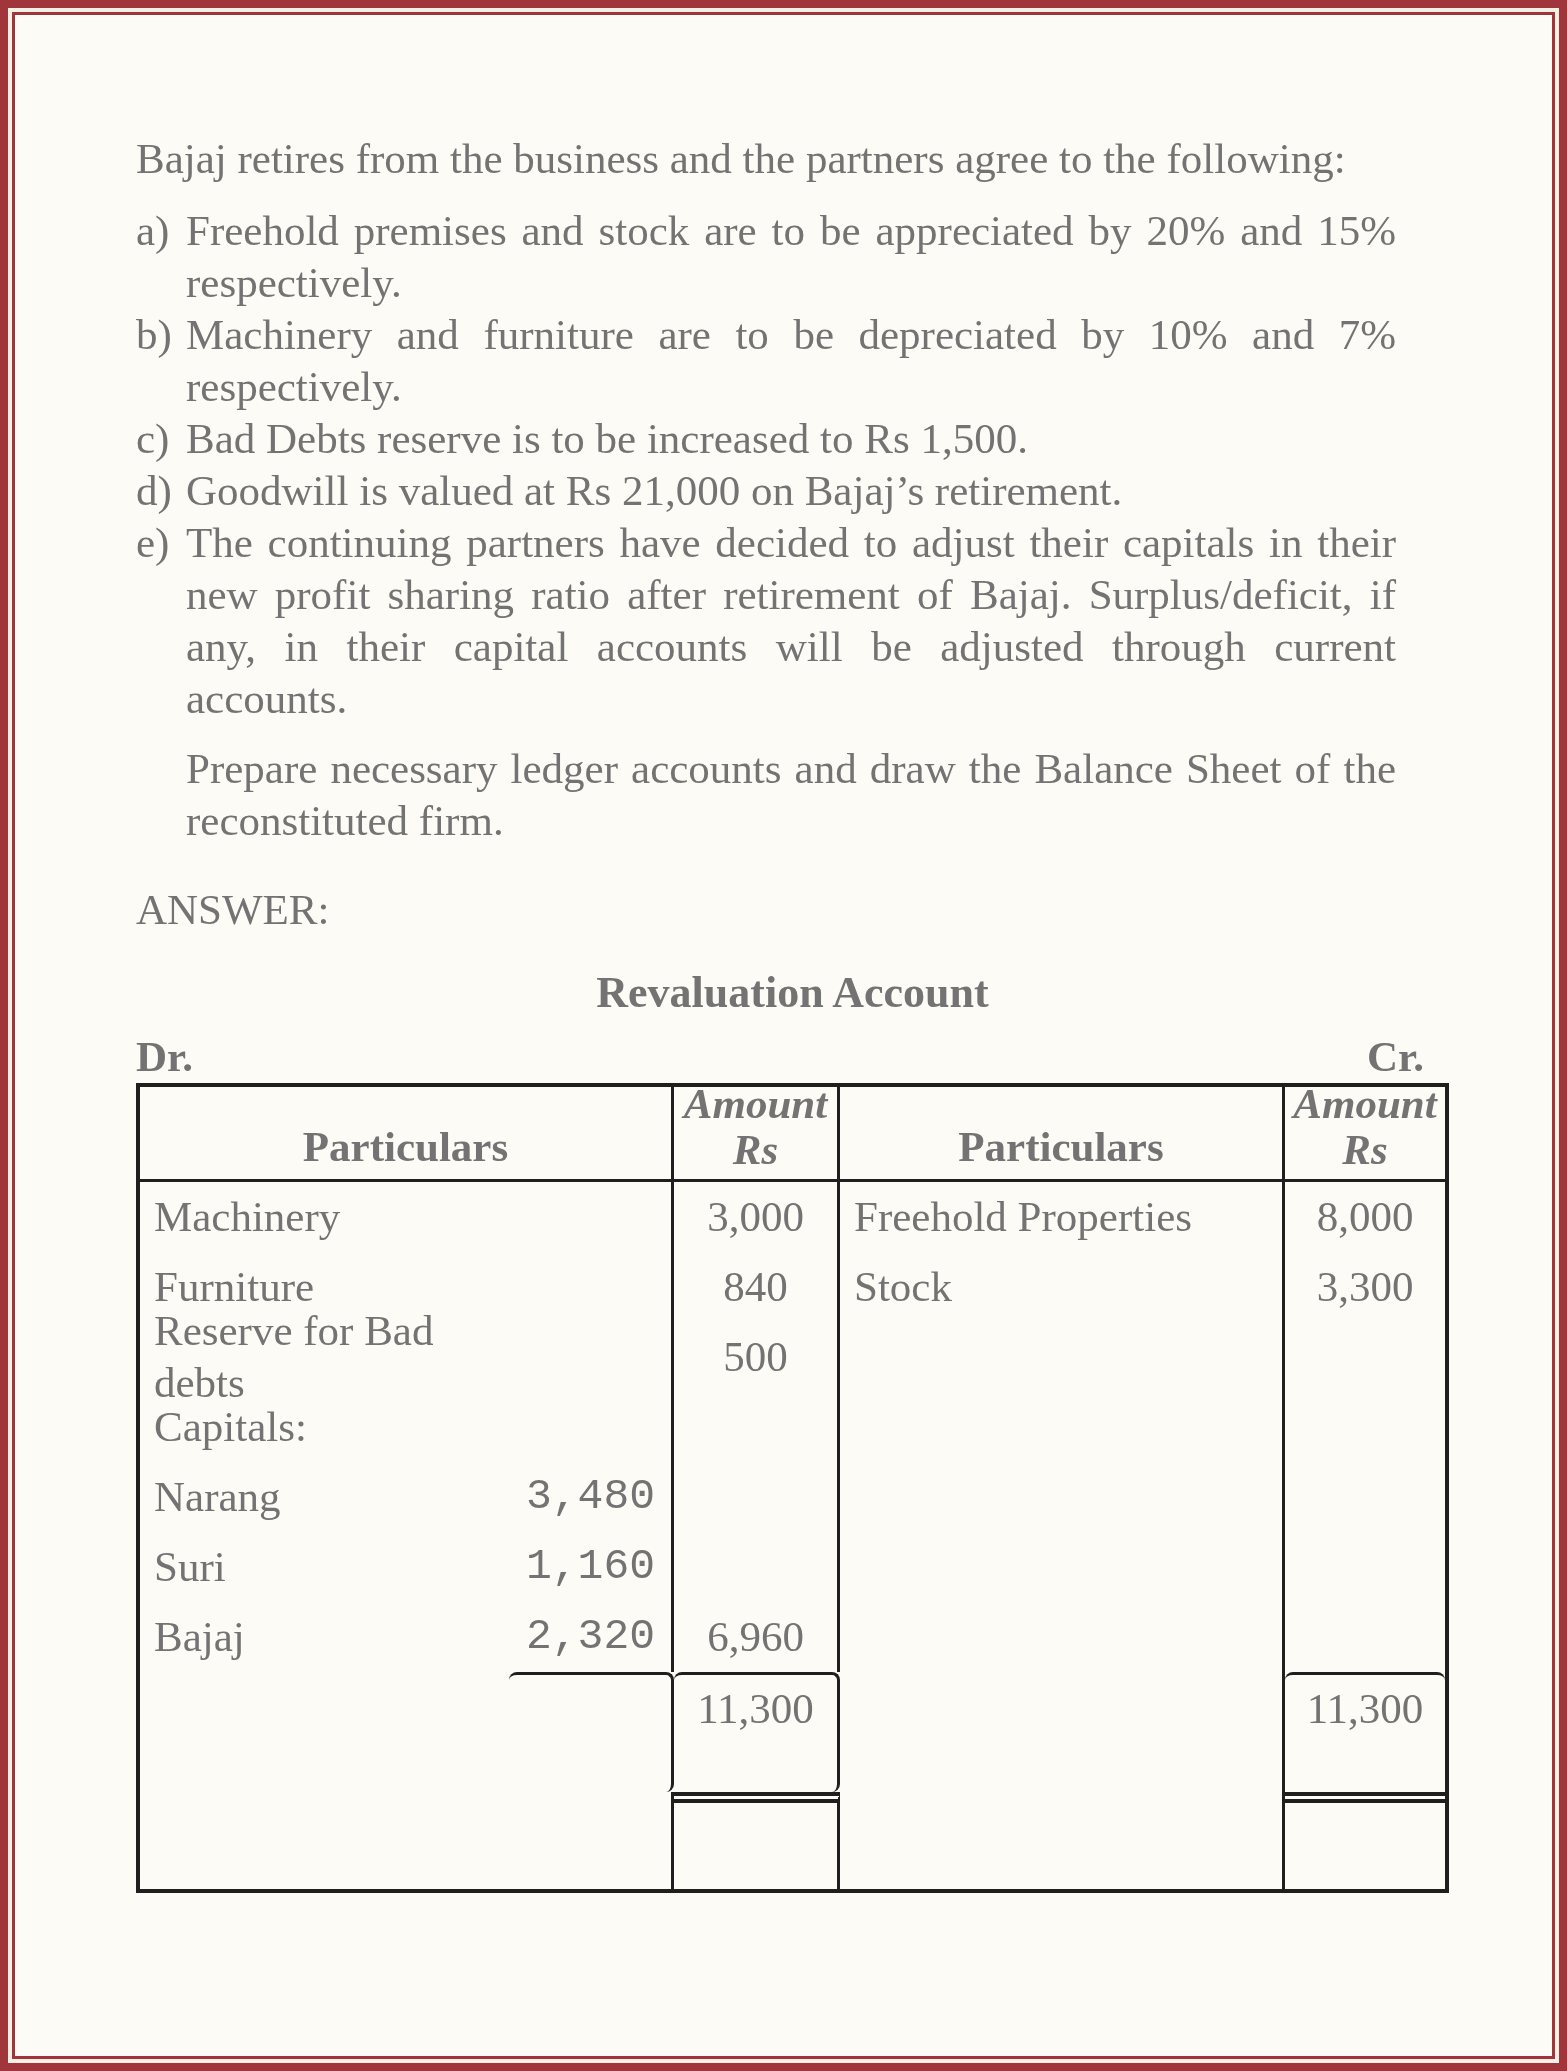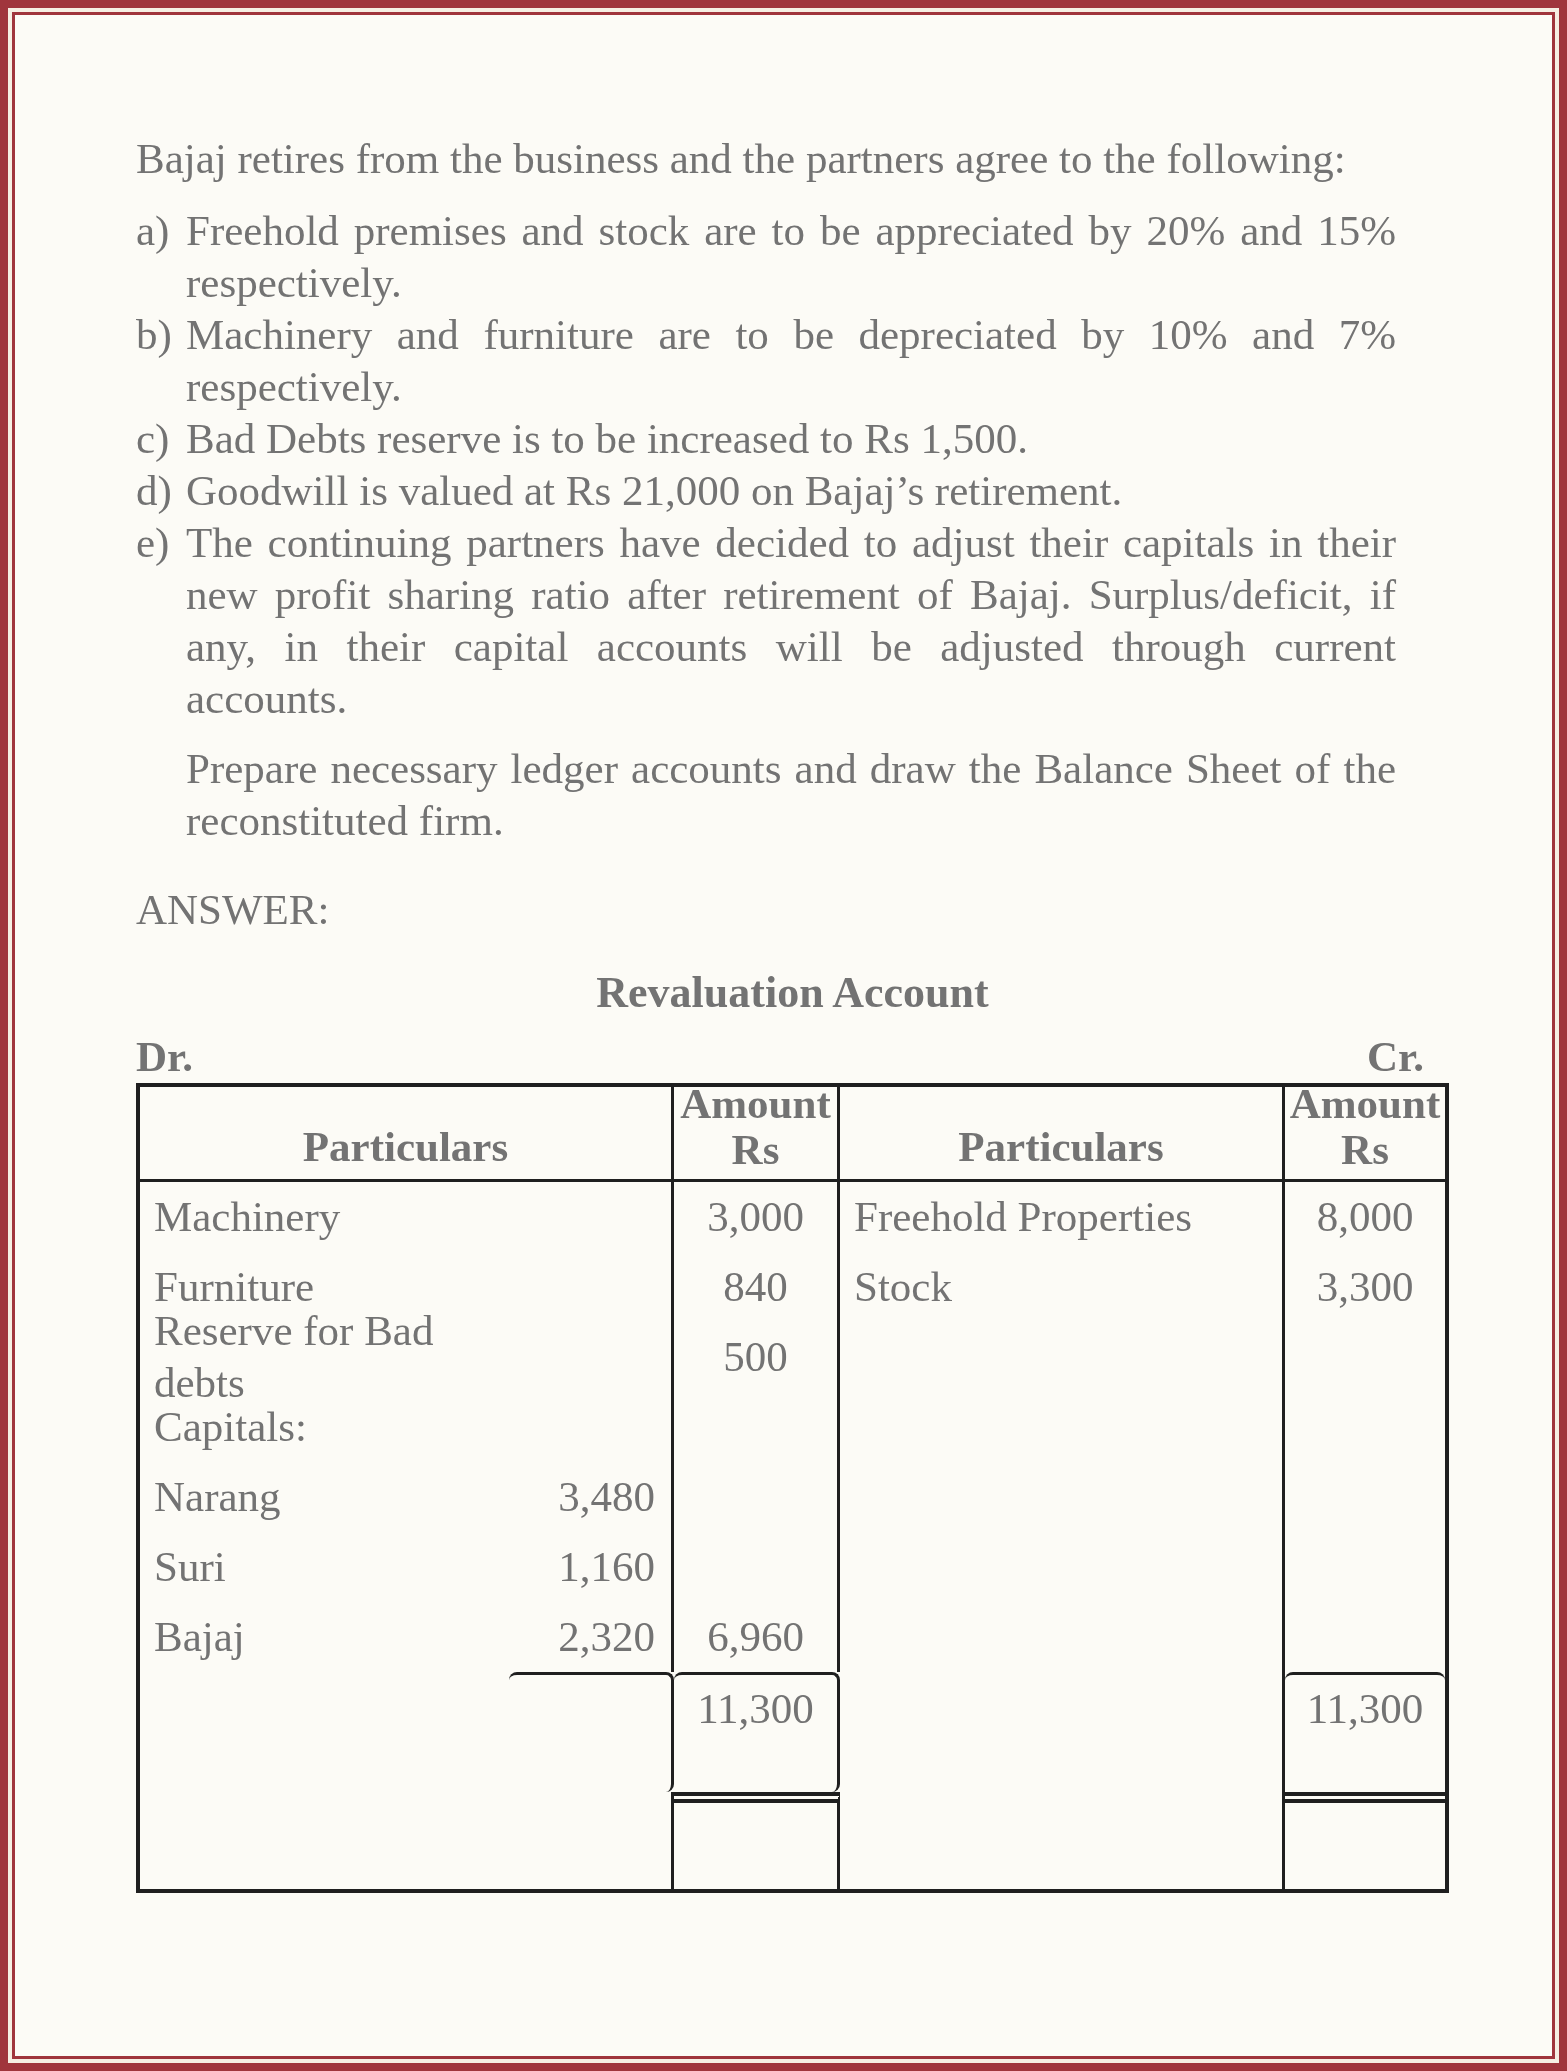--- a/index.html
+++ b/index.html
@@ -51,25 +51,25 @@
     width:1313px;height:810px;
     border:4px solid #1f1f1f;
     display:grid;
     grid-template-columns:369px 165px 166px 445px 1fr;
     grid-template-rows:95px repeat(7,70px) 120px 1fr;
   }
   .cell{ display:flex; align-items:center; box-sizing:border-box; }
   .vr{ border-right:3px solid #1f1f1f; }
   .h{ border-bottom:3px solid #1f1f1f; font-weight:bold;
       flex-direction:column; justify-content:flex-end; align-items:center; padding-bottom:6px; }
-  .h div{ line-height:46px; }
+  .h div{ line-height:46px;font-style:italic; }
   .span2{ grid-column:1/3; }
   .lbl{ padding-left:14px; }
   .prt{ padding-left:14px; }
-  .sub{ justify-content:flex-end; padding-right:16px; }
+  .sub{ justify-content:flex-end; padding-right:16px;font-family:Liberation Mono, monospace; }
   .amt{ justify-content:center; }
   .tline{ border-top:3px solid #1f1f1f;border-radius:8px; }
   .dline{ border-top:11px double #1f1f1f; }
   .totcell{ align-items:flex-start; padding-top:8px; }
 </style>
 </head>
 <body>
 
 <div class="frame">
  <div class="gap">

